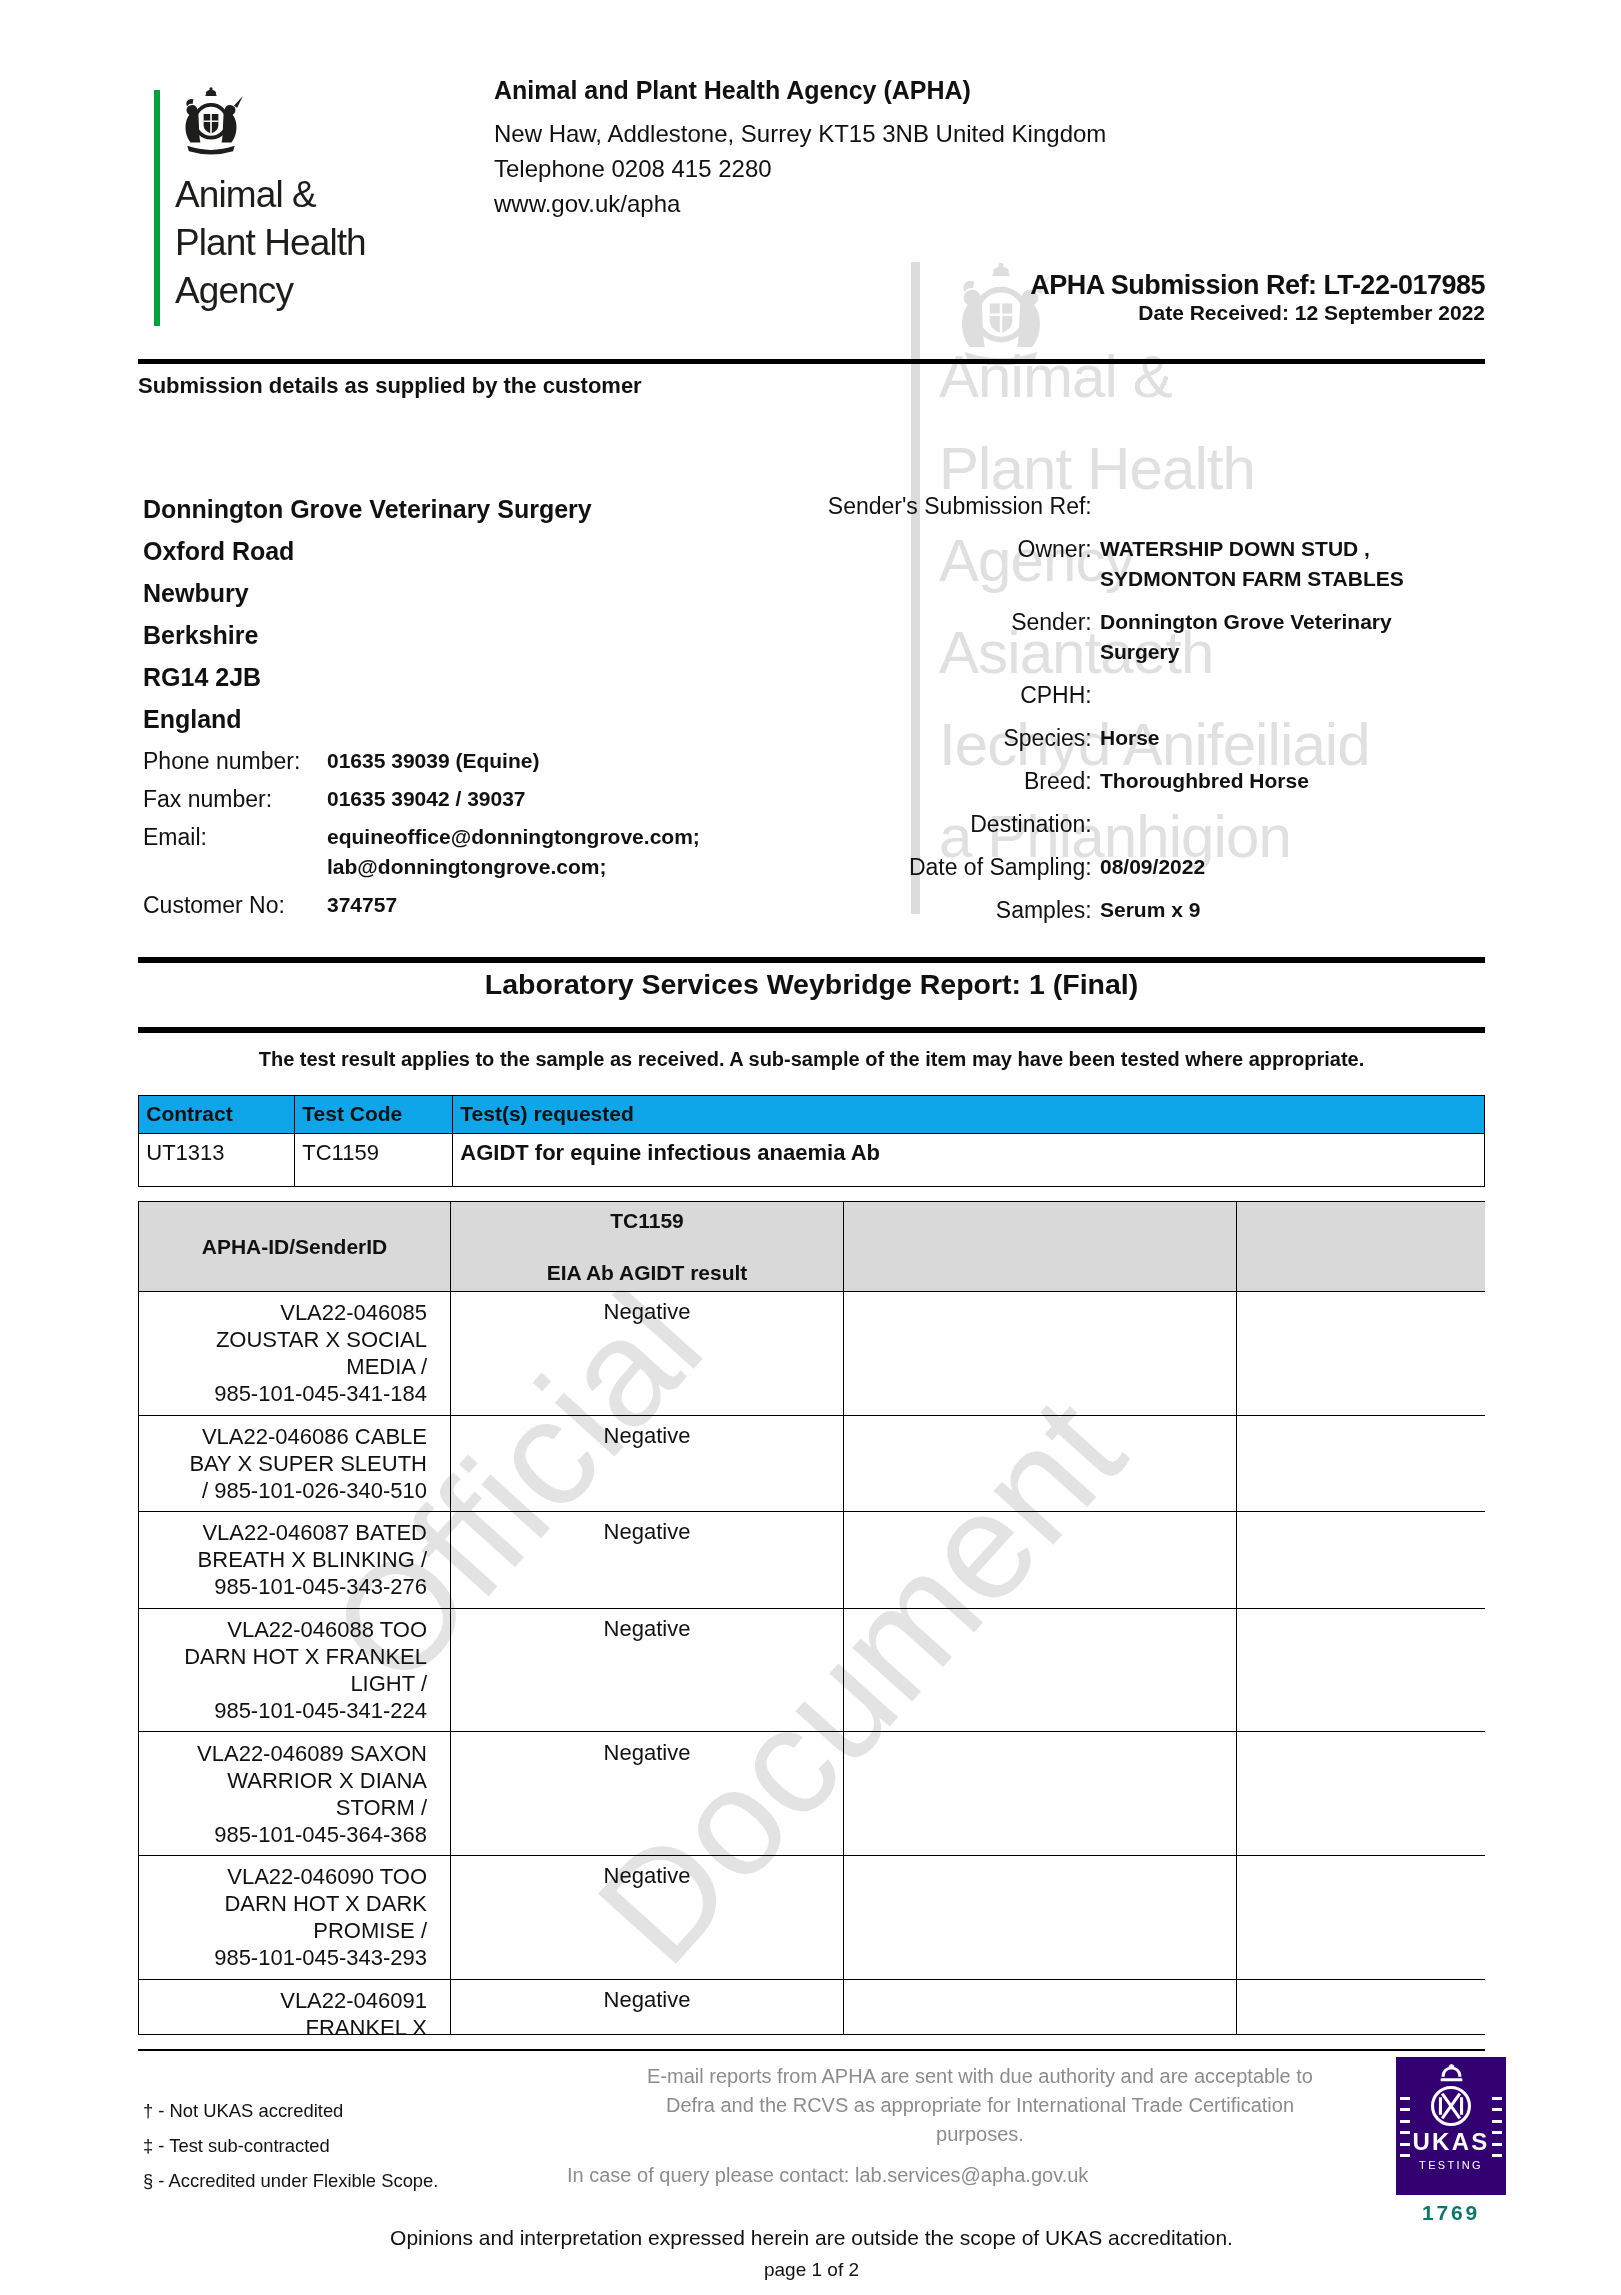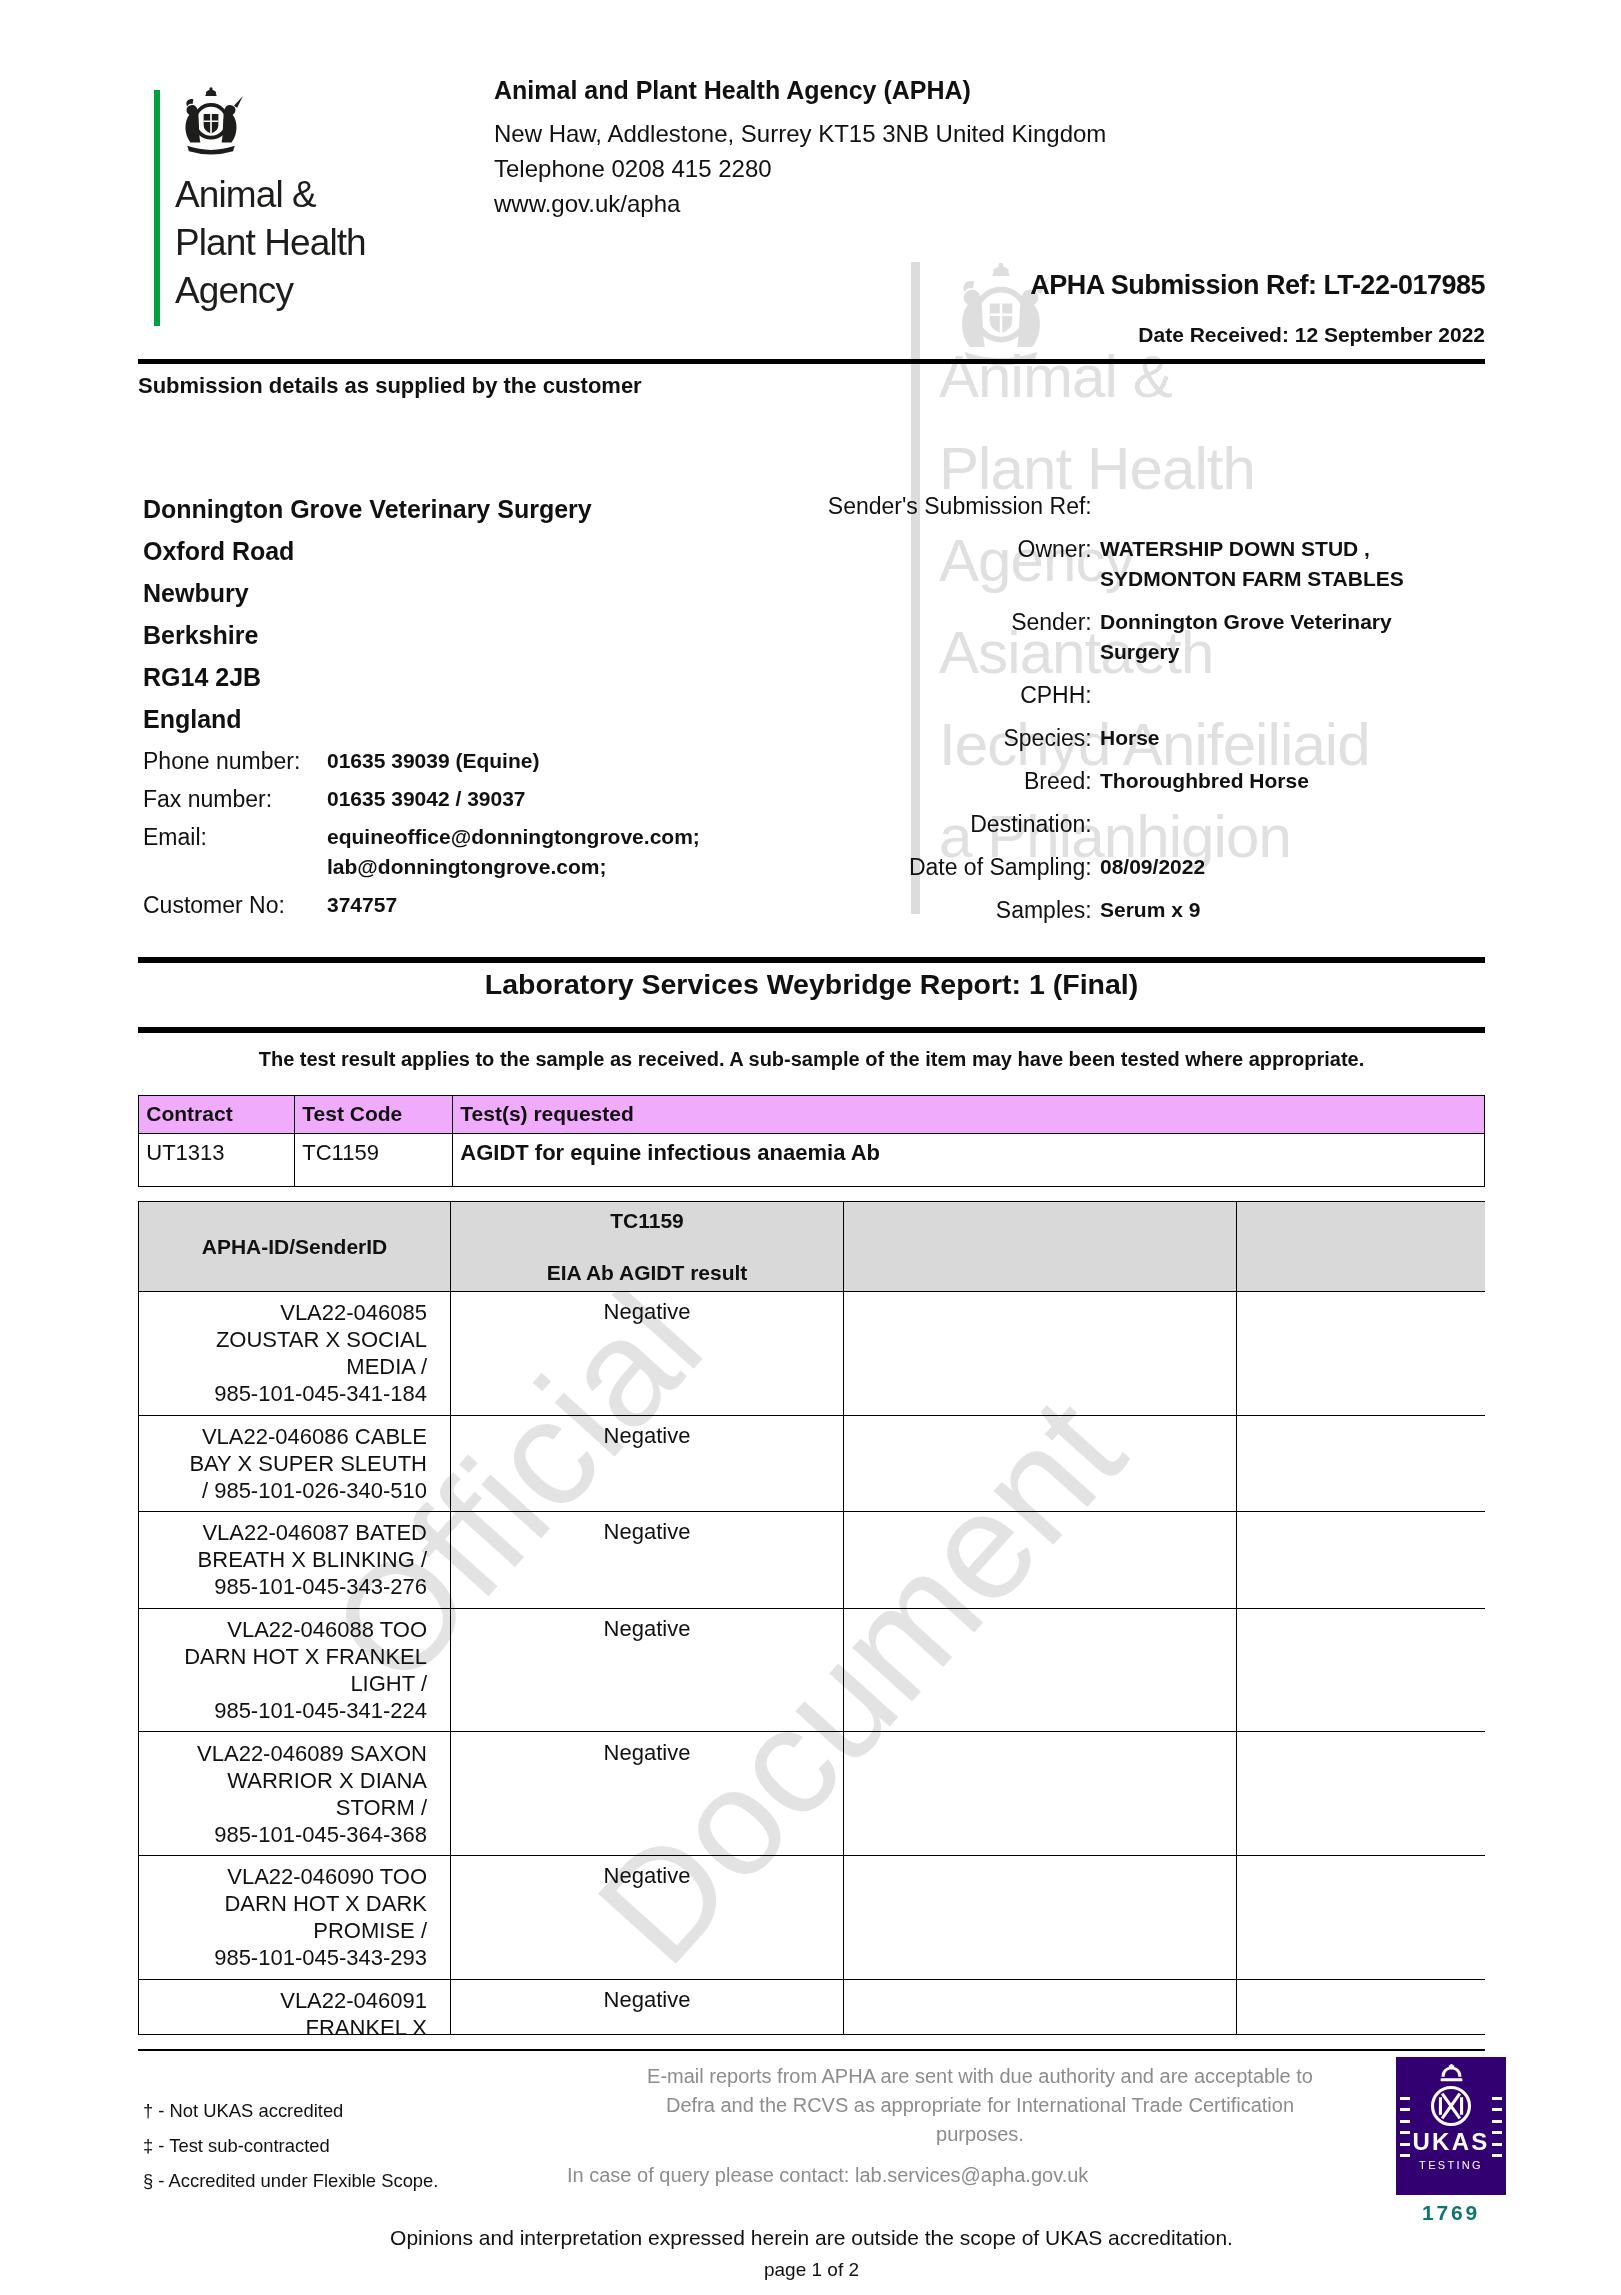--- a/index.html
+++ b/index.html
@@ -36,21 +36,21 @@
   .logo-text{
     position:absolute;left:175px;top:171px;
     font-size:37px;line-height:48px;font-weight:500;color:#1d1d1b;
     white-space:pre-line;letter-spacing:-0.9px;
   }
   .hdr-right{position:absolute;left:494px;top:76px;width:780px;}
   .hdr-name{font-size:25px;font-weight:bold;margin-bottom:11px;}
   .hdr-line{font-size:24px;line-height:35px;}
   .ref-block{position:absolute;right:137px;top:270px;text-align:right;}
   .ref-main{font-size:27px;font-weight:bold;letter-spacing:-0.5px;}
-  .ref-date{font-size:21px;font-weight:bold;margin-top:22px;}
+  .ref-date{font-size:21px;font-weight:bold;}
 
   .hr1{position:absolute;left:138px;top:359px;width:1347px;height:4.6px;background:#000;}
   .section-title{position:absolute;left:138px;top:373px;font-size:22px;font-weight:bold;}
 
   
   .cust-address{
     position:absolute;left:143px;top:488px;
     font-size:25px;font-weight:bold;line-height:42px;white-space:pre-line;
   }
   .fields{display:grid;row-gap:8px;}
@@ -62,21 +62,21 @@
 
   
   .hr2{position:absolute;left:138px;top:957px;width:1347px;height:5.5px;background:#000;}
   .report-title{position:absolute;left:138px;top:968px;width:1347px;text-align:center;font-size:28.5px;font-weight:bold;}
   .hr3{position:absolute;left:138px;top:1027px;width:1347px;height:5.5px;background:#000;}
   .disclaimer{position:absolute;left:138px;top:1048px;width:1347px;text-align:center;font-size:20px;font-weight:bold;}
 
   table{border-collapse:collapse;}
   .contract-table{position:absolute;left:138px;top:1095px;width:1347px;border:1.8px solid #000;table-layout:fixed;}
   .contract-table th,.contract-table td{border:0.9px solid #000;text-align:left;vertical-align:top;padding:5.5px 7.3px;}
-  .contract-table th{background:#f0abfc;font-size:21px;font-weight:bold;height:26px;}
+  .contract-table th{background:#0ea5e9;font-size:21px;font-weight:bold;height:26px;}
   .contract-table td{font-size:22px;height:41px;}
   .c-col1{width:156px;}.c-col2{width:158px;}
   .td-tests{font-weight:bold;}
 
   .results-wrap{
     position:absolute;left:138px;top:1201px;width:1347px;height:833px;
     overflow:hidden;border-bottom:1.4px solid #000;
   }
   .results-table{width:1347px;border:1.8px solid #000;table-layout:fixed;}
   .results-table th,.results-table td{border:0.9px solid #000;vertical-align:top;}

